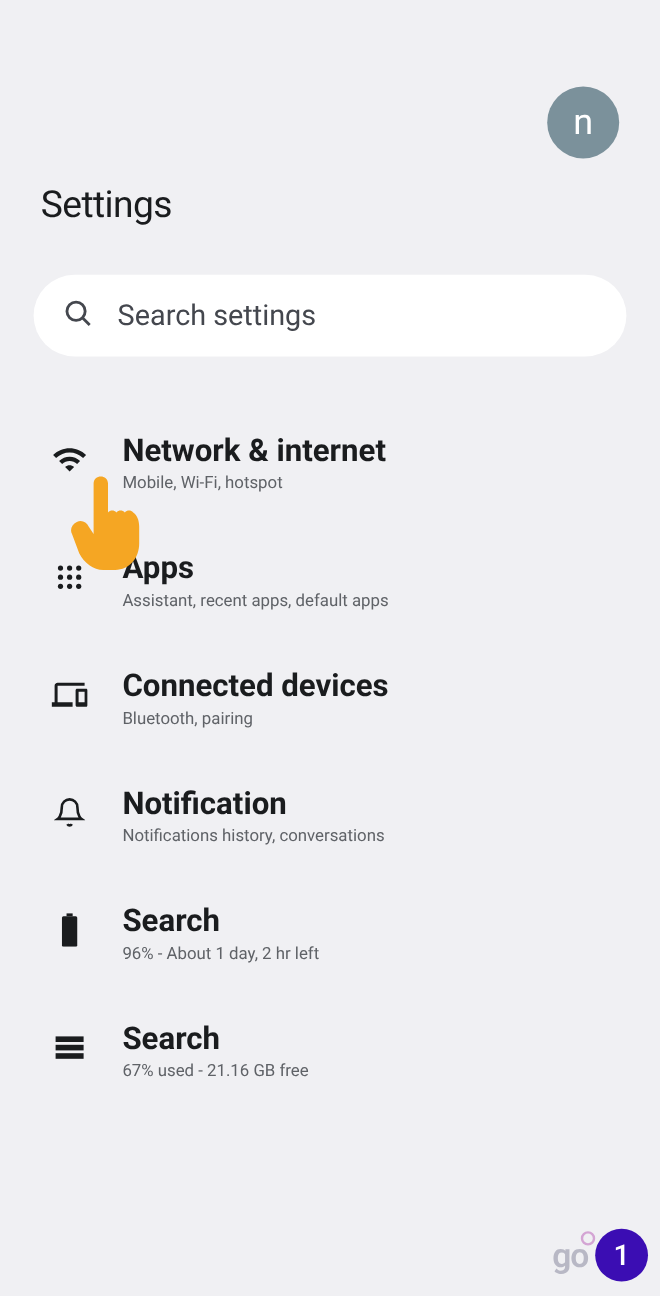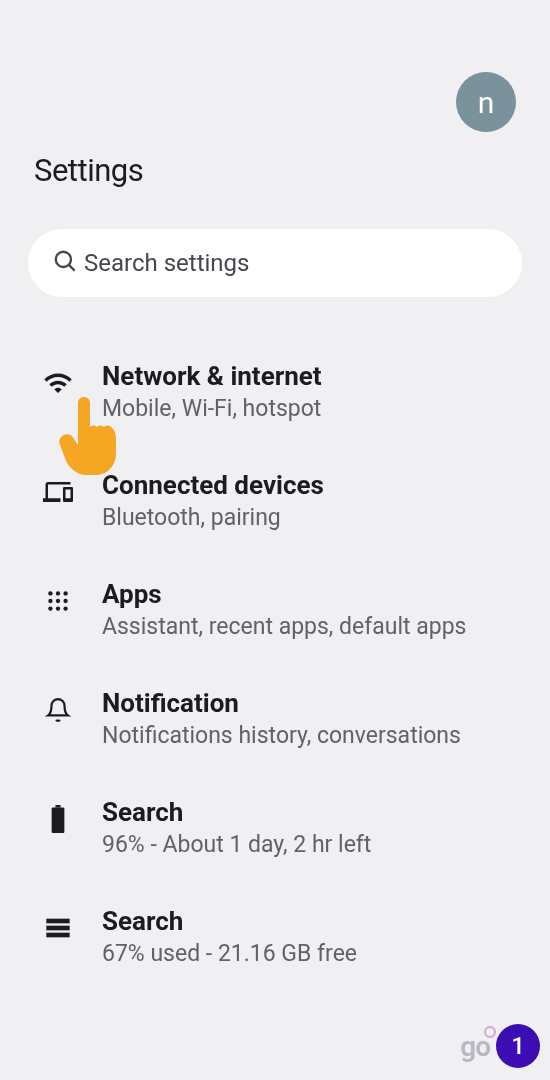--- a/index.html
+++ b/index.html
@@ -36,21 +36,21 @@
       letter-spacing: -0.5px;
     }
     .search-bar {
       margin: 0 28px 40px 28px;
       background: #ffffff;
       border-radius: 35px;
       height: 68px;
       display: flex;
       align-items: center;
       padding: 0 24px;
-      gap: 6px;
+      gap: 20px;
     }
     .search-icon svg {
       width: 26px;
       height: 26px;
       stroke: #44474e;
     }
     .search-placeholder {
       font-size: 24px;
       color: #44474e;
     }
@@ -76,21 +76,21 @@
     .item-text {
       flex: 1;
     }
     .item-title {
       font-size: 26px;
       color: #1a1c1e;
       font-weight: 700;
       margin-bottom: 4px;
     }
     .item-subtitle {
-      font-size: 23px;
+      font-size: 14px;
       color: #5f6267;
     }
     .pointer-hand {
       position: absolute;
       left: 56px;
       top: 395px;
       z-index: 10;
       pointer-events: none;
     }
     .bottom-badges {
@@ -158,32 +158,20 @@
 
   <div class="settings-item">
     <span class="item-icon">
       <svg width="30" height="30" viewBox="0 0 24 24" fill="#1a1c1e">
         <path d="M1 9l2 2c4.97-4.97 13.03-4.97 18 0l2-2C16.93 2.93 7.08 2.93 1 9zm8 8l3 3 3-3c-1.65-1.66-4.34-1.66-6 0zm-4-4l2 2c2.76-2.76 7.24-2.76 10 0l2-2C15.14 9.14 8.87 9.14 5 13z"></path>
       </svg>
     </span>
     <div class="item-text">
       <div class="item-title">Network &amp; internet</div>
       <div class="item-subtitle">Mobile, Wi-Fi, hotspot</div>
-    </div>
-  </div>
-
-  <div class="settings-item">
-    <span class="item-icon">
-      <svg width="30" height="30" viewBox="0 0 24 24" fill="#1a1c1e">
-        <path d="M4 6h18V4H4c-1.1 0-2 .9-2 2v11H0v3h14v-3H4V6zm19 2h-6c-.55 0-1 .45-1 1v10c0 .55.45 1 1 1h6c.55 0 1-.45 1-1V9c0-.55-.45-1-1-1zm-1 9h-4v-7h4v7z"></path>
-      </svg>
-    </span>
-    <div class="item-text">
-      <div class="item-title">Connected devices</div>
-      <div class="item-subtitle">Bluetooth, pairing</div>
     </div>
   </div>
 
   <div class="settings-item">
     <span class="item-icon">
       <svg width="26" height="26" viewBox="0 0 24 24" fill="#1a1c1e">
         <circle cx="5" cy="5" r="2"></circle>
           <circle cx="12" cy="5" r="2"></circle>
           <circle cx="19" cy="5" r="2"></circle>
         <circle cx="5" cy="12" r="2"></circle>
@@ -195,20 +183,32 @@
       </svg>
     </span>
     <div class="item-text">
       <div class="item-title">Apps</div>
       <div class="item-subtitle">Assistant, recent apps, default apps</div>
     </div>
   </div>
 
   <div class="settings-item">
     <span class="item-icon">
+      <svg width="30" height="30" viewBox="0 0 24 24" fill="#1a1c1e">
+        <path d="M4 6h18V4H4c-1.1 0-2 .9-2 2v11H0v3h14v-3H4V6zm19 2h-6c-.55 0-1 .45-1 1v10c0 .55.45 1 1 1h6c.55 0 1-.45 1-1V9c0-.55-.45-1-1-1zm-1 9h-4v-7h4v7z"></path>
+      </svg>
+    </span>
+    <div class="item-text">
+      <div class="item-title">Connected devices</div>
+      <div class="item-subtitle">Bluetooth, pairing</div>
+    </div>
+  </div>
+
+  <div class="settings-item">
+    <span class="item-icon">
       <svg width="26" height="26" viewBox="0 0 24 24" fill="none" stroke="#1a1c1e" stroke-width="2">
         <path d="M18 8A6 6 0 0 0 6 8c0 7-3 9-3 9h18s-3-2-3-9"></path>
         <path d="M13.73 21a2 2 0 0 1-3.46 0"></path>
       </svg>
     </span>
     <div class="item-text">
       <div class="item-title">Notification</div>
       <div class="item-subtitle">Notifications history, conversations</div>
     </div>
   </div>

